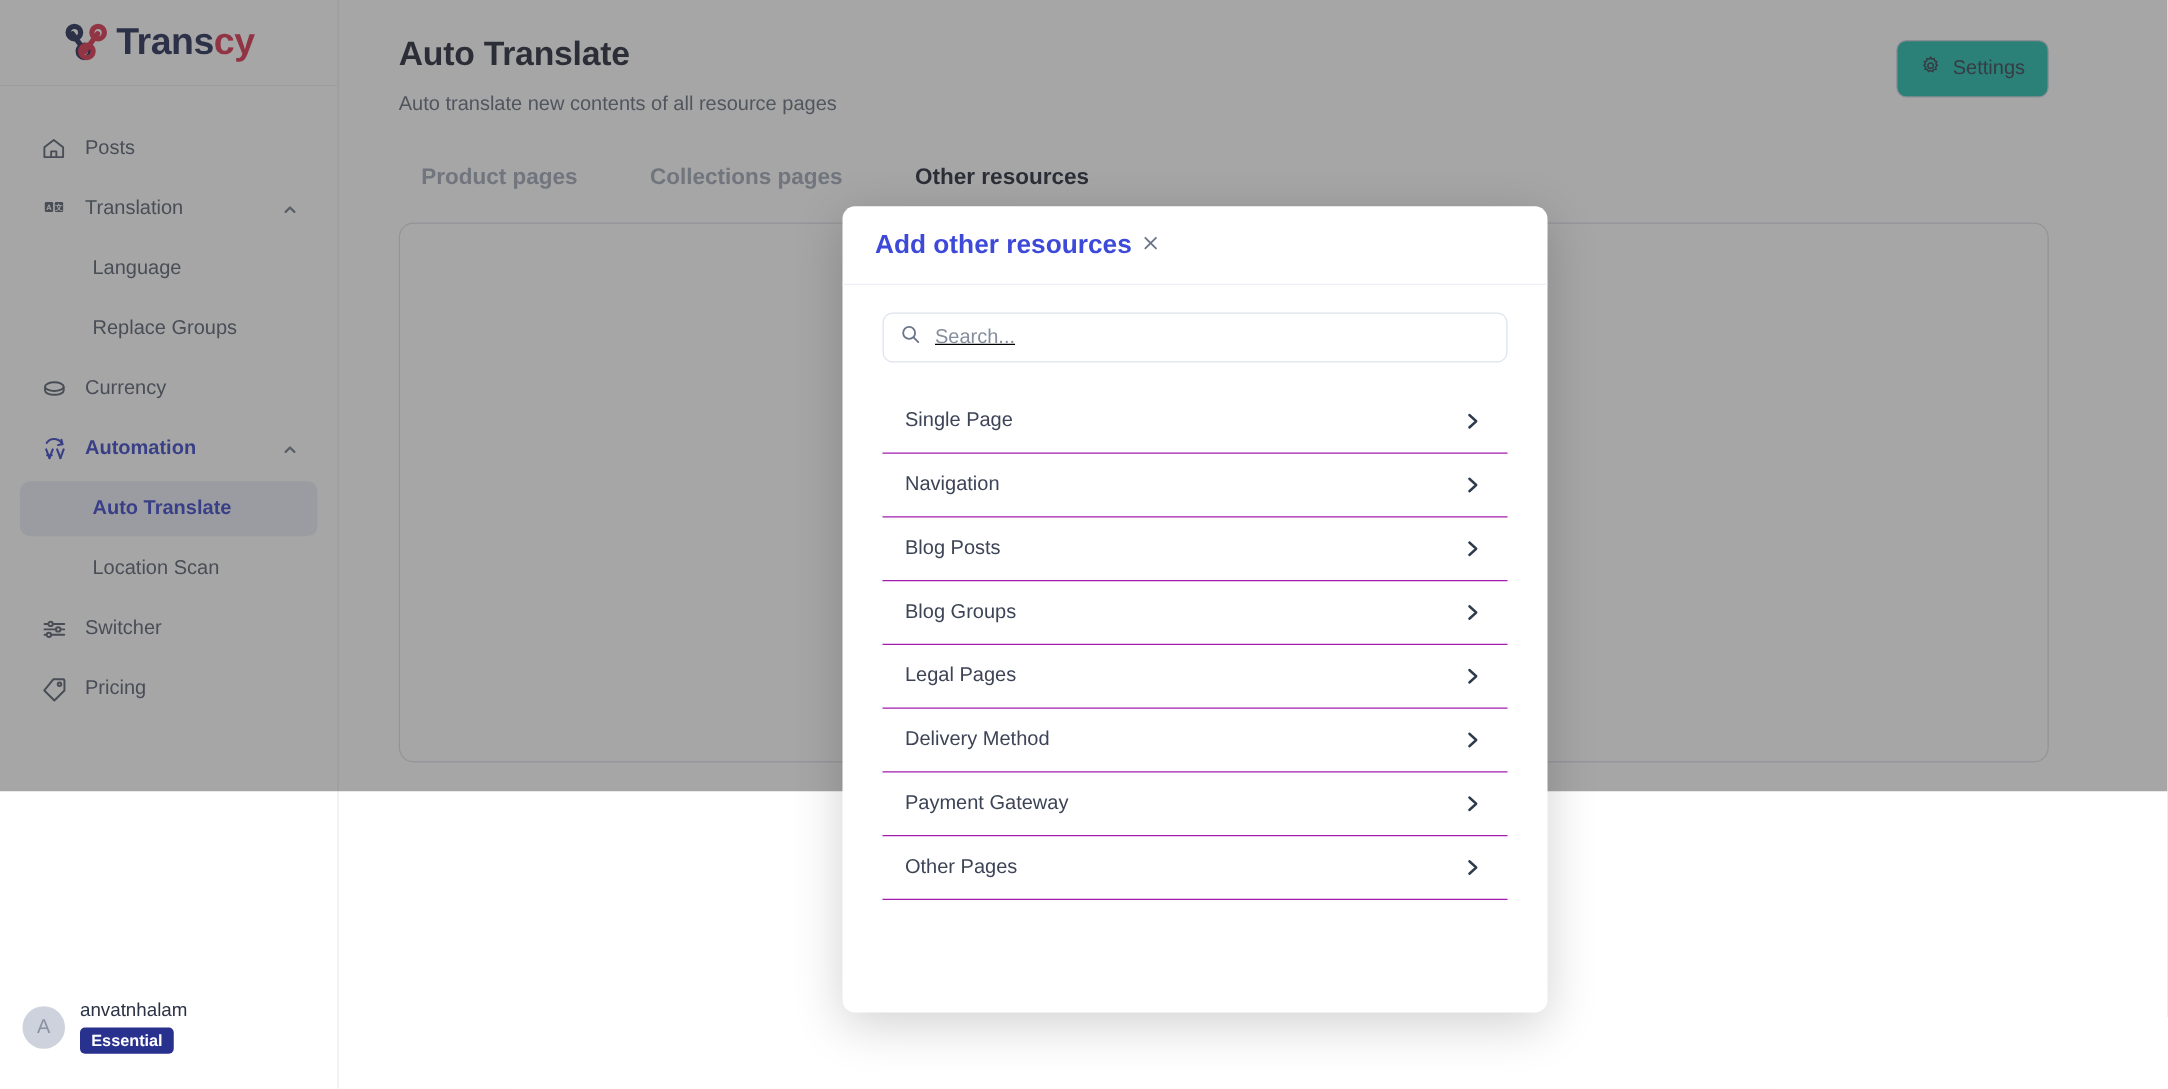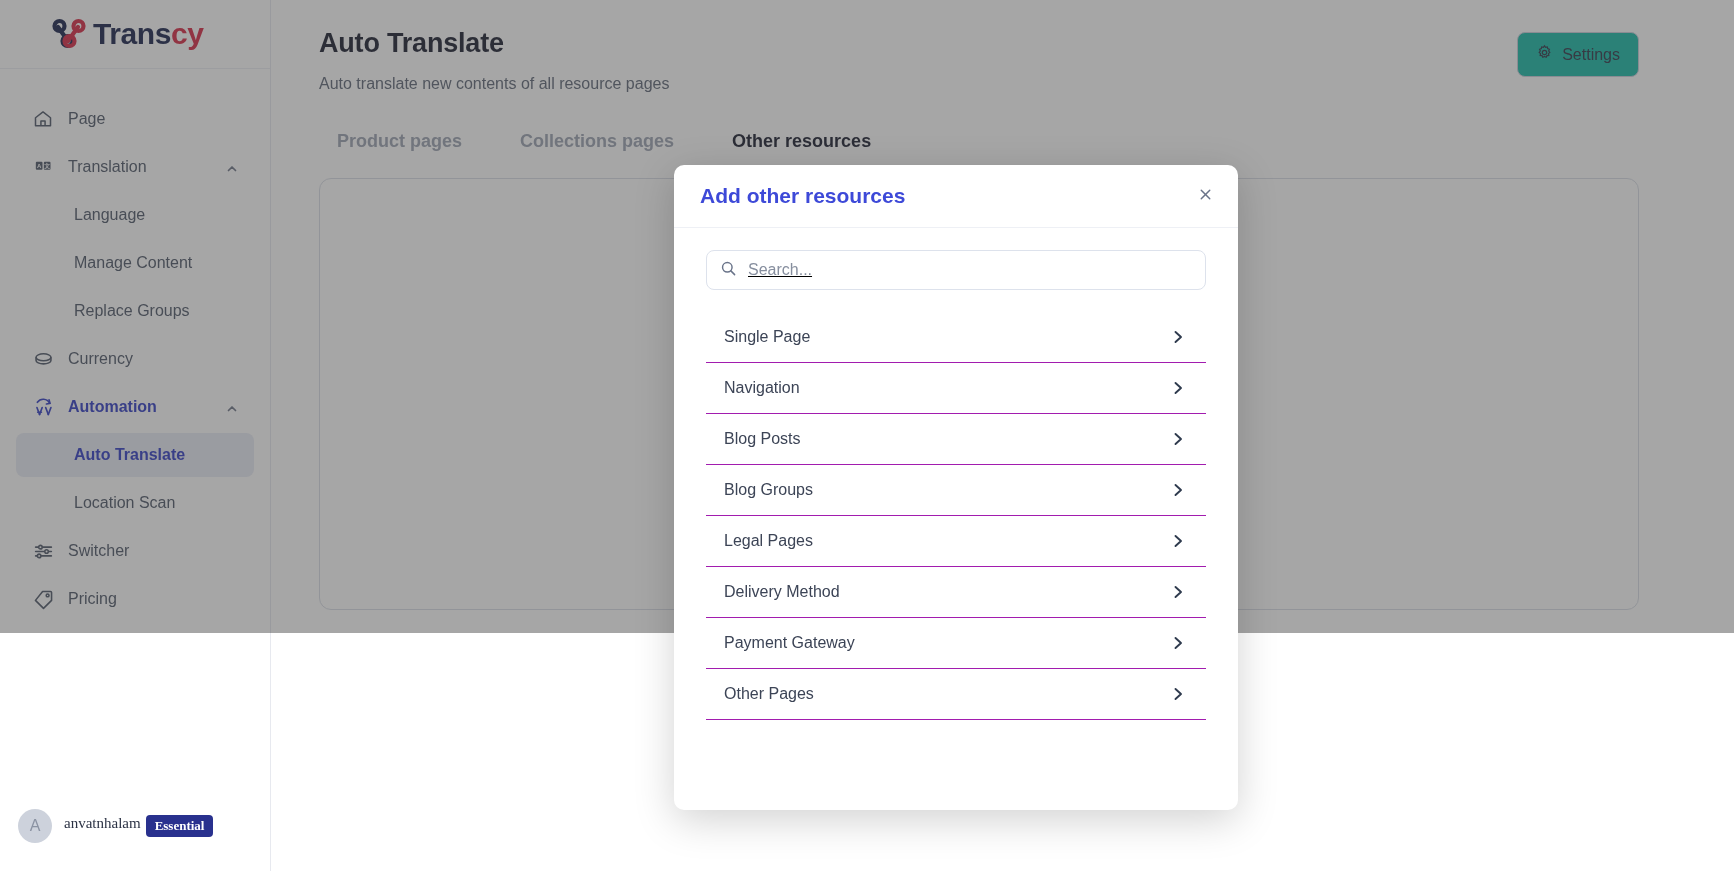--- a/index.html
+++ b/index.html
@@ -94,21 +94,21 @@
     border-radius: 50%;
     background: #cdd2dc;
     color: #8b93a3;
     font-size: 16px;
     display: flex; align-items: center; justify-content: center;
     flex: 0 0 34px;
     margin-right: 12px;
     overflow: hidden;
     position: relative;
   }
-  .user-meta { display: flex; flex-direction: row; gap: 5px; font-family: Liberation Serif, serif; }
+  .user-meta { display: flex; flex-direction: column; gap: 5px; }
   .user-name { font-size: 15px; color: #2b3244; }
   .badge {
     background: #29318e;
     color: #ffffff;
     font-size: 13px;
     font-weight: bold;
     padding: 3px 9px;
     border-radius: 4px;
     align-self: flex-start;
   }
@@ -204,21 +204,21 @@
     z-index: 20;
     display: flex;
     flex-direction: column;
   }
 
   .modal-head {
     height: 63px;
     flex: 0 0 63px;
     display: flex;
     align-items: center;
-    justify-content: space-between;
+    justify-content: flex-start;
     padding: 0 18px 0 26px;
     border-bottom: 1px solid #eef0f5;
   }
   .modal-title {
     font-size: 21px;
     font-weight: bold;
     color: #3d49d8;
   }
   .close-btn {
     width: 30px; height: 30px;
@@ -291,21 +291,21 @@
 
     <nav class="nav">
 
       <div class="nav-item">
         <span class="ico">
           <svg viewBox="0 0 24 24" width="20" height="20" fill="none" stroke="#4c5566" stroke-width="1.8" stroke-linejoin="round">
             <path d="M3 10.5 L12 3.5 L21 10.5 V20 H3 Z"></path>
             <path d="M9.5 20 V14.5 H14.5 V20"></path>
           </svg>
         </span>
-        <span class="label">Page</span>
+        <span class="label">Posts</span>
       </div>
 
       <div class="nav-item">
         <span class="ico">
           <svg viewBox="0 0 24 24" width="21" height="16">
             <rect x="0.5" y="4" width="10" height="12" rx="1.5" fill="#4c5566"></rect>
             <text x="5.5" y="13.5" font-size="9" font-family="Liberation Sans, sans-serif" fill="#ffffff" text-anchor="middle" font-weight="bold">A</text>
             <rect x="12.5" y="4" width="10" height="12" rx="1.5" fill="#4c5566"></rect>
             <text x="17.5" y="13.5" font-size="9" font-family="Liberation Sans, sans-serif" fill="#ffffff" text-anchor="middle" font-weight="bold">文</text>
           </svg>
@@ -315,23 +315,20 @@
           <svg viewBox="0 0 12 12" width="12" height="12" fill="none" stroke="#6b7385" stroke-width="1.7" stroke-linecap="round" stroke-linejoin="round">
             <path d="M2.5 7.5 L6 4 L9.5 7.5"></path>
           </svg>
         </span>
       </div>
 
       <div class="nav-item sub">
         <span class="label">Language</span>
       </div>
 
-      <div class="nav-item sub">
-        <span class="label">Manage Content</span>
-      </div>
 
       <div class="nav-item sub">
         <span class="label">Replace Groups</span>
       </div>
 
       <div class="nav-item">
         <span class="ico">
           <svg viewBox="0 0 24 24" width="21" height="21" fill="none" stroke="#4c5566" stroke-width="1.8">
             <ellipse cx="12" cy="9.5" rx="8.5" ry="4"></ellipse>
             <path d="M3.5 9.5 V13 c0 2.2 3.8 4 8.5 4 s8.5-1.8 8.5-4 V9.5"></path>

